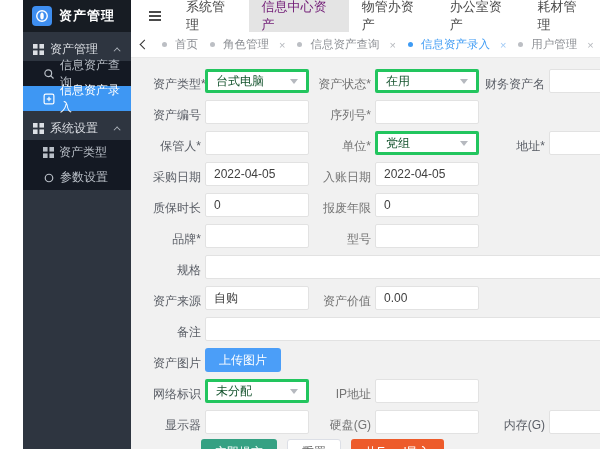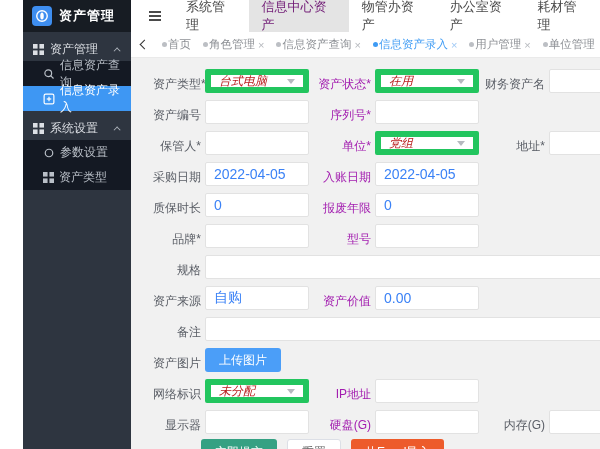--- a/index.html
+++ b/index.html
@@ -24,38 +24,38 @@
   .main { flex:1; display:flex; flex-direction:column; min-width:0; }
 
   .topnav { height:32px; background:#fff; display:flex; align-items:stretch; flex-shrink:0; }
   .hamburger { display:flex; flex-direction:column; justify-content:center; gap:2px; margin:0 12px 0 18px; cursor:pointer; }
   .hamburger i { display:block; width:12px; height:2px; background:#4a4a4a; }
   .nav-item { display:flex; align-items:center; padding:0 13px; font-size:13px; color:#4a4a4a; cursor:pointer; }
   .nav-item.active { background:#e4e4e4; color:#701a75; }
 
   .tabbar { height:26px; background:#fff; border-bottom:1px solid #eaeaea; display:flex; align-items:center; flex-shrink:0; overflow:hidden; font-size:11.5px; }
   .tab-scroll-left { width:7px; height:7px; border-left:1.5px solid #333; border-bottom:1.5px solid #333; transform:rotate(45deg); margin:0 8px 0 10px; flex-shrink:0; cursor:pointer; }
-  .tab { display:flex; align-items:center; padding:0 6px; gap:1px; color:#8d9095; cursor:pointer; white-space:nowrap; flex-shrink:0; }
+  .tab { display:flex; align-items:center; padding:0 6px; gap:8px; color:#8d9095; cursor:pointer; white-space:nowrap; flex-shrink:0; }
   .tab .dot { width:5px; height:5px; border-radius:50%; background:#bcbfc4; flex-shrink:0; }
   .tab .close { font-size:11px; color:#b5b8bd; margin-left:2px; }
   .tab.active { color:#3e9bf4; }
   .tab.active .dot { background:#3e9bf4; }
   .tab.active .close { color:#9fc9f5; }
 
   .content { flex:1; background:#f1f1f1; overflow:hidden; }
   .form { padding-top:4px; }
   .row { height:31px; display:flex; align-items:flex-end; white-space:nowrap; }
   .lbl1 { width:48px; margin-left:22px; text-align:right; font-size:12px; color:#5a5e66; flex-shrink:0; }
-  .lbl2 { width:62px; text-align:right; font-size:12px; color:#a21caf; flex-shrink:0; }
+  .lbl2 { width:62px; text-align:right; font-size:12px; color:#737373; flex-shrink:0; }
   .lbl3 { width:66px; text-align:right; font-size:12px; color:#5a5e66; flex-shrink:0; }
   .ctrl { margin-left:4px; flex-shrink:0; }
-  .inp { width:104px; height:24px; background:#fff; border:1px solid #e2e2e2; border-radius:2px; font-size:14px; color:#3b82f6; padding:0 8px; font-family:"Liberation Sans", sans-serif; }
+  .inp { width:104px; height:24px; background:#fff; border:1px solid #e2e2e2; border-radius:2px; font-size:12px; color:#404040; padding:0 8px; font-family:"Liberation Sans", sans-serif; }
   .inp.wide { width:430px; }
   .inp.col3 { width:130px; }
-  .select { width:104px; height:24px; background:#fff; border:6px solid #22c55e; border-radius:2px; display:flex; align-items:center; justify-content:space-between; padding:0 8px; font-size:12px; color:#b91c1c; cursor:pointer;font-style:italic; }
+  .select { width:104px; height:24px; background:#fff; border:3px solid #22c55e; border-radius:2px; display:flex; align-items:center; justify-content:space-between; padding:0 8px; font-size:12px; color:#14532d; cursor:pointer; }
   .select .caret-down { width:0; height:0; border-left:4px solid transparent; border-right:4px solid transparent; border-top:5px solid #b6b9bf; }
   .btn { height:26px; border:none; border-radius:3px; font-size:12px; color:#fff; padding:0 14px; cursor:pointer; font-family:"Liberation Sans", sans-serif; }
   .btn-upload { height:24px; background:#4b9ef8; }
   .btn-submit { background:#35a183; margin-left:0; }
   .btn-reset { background:#fff; border:1px solid #dcdfe6; color:#666; margin-left:10px; }
   .btn-excel { background:#ed5b2b; margin-left:10px; }
 </style>
 </head>
 <body>
 
@@ -114,36 +114,36 @@
             <rect x="0" y="7" width="5" height="5" fill="currentColor"></rect>
             <rect x="7" y="7" width="5" height="5" fill="currentColor"></rect>
           </svg>
       </span>
       <span>系统设置</span>
       <span class="caret-up"></span>
     </div>
     <div class="submenu">
       <div class="side-item">
         <span class="side-icon">
-          <svg width="12" height="12" viewBox="0 0 16 16">
-              <circle cx="8" cy="8" r="5" fill="none" stroke="currentColor" stroke-width="1.6"></circle>
-            </svg>
-        </span>
-        <span>参数设置</span>
-      </div>
-      <div class="side-item">
-        <span class="side-icon">
           <svg width="11" height="11" viewBox="0 0 12 12">
               <rect x="0" y="0" width="5" height="5" fill="currentColor"></rect>
               <rect x="7" y="0" width="5" height="5" fill="currentColor"></rect>
               <rect x="0" y="7" width="5" height="5" fill="currentColor"></rect>
               <rect x="7" y="7" width="5" height="5" fill="currentColor"></rect>
             </svg>
         </span>
         <span>资产类型</span>
+      </div>
+      <div class="side-item">
+        <span class="side-icon">
+          <svg width="12" height="12" viewBox="0 0 16 16">
+              <circle cx="8" cy="8" r="5" fill="none" stroke="currentColor" stroke-width="1.6"></circle>
+            </svg>
+        </span>
+        <span>参数设置</span>
       </div>
     </div>
     <div class="sidebar-fill"></div>
   </div>
 
   <div class="main">
 
     <div class="topnav">
       <span class="hamburger">
           <i></i>

